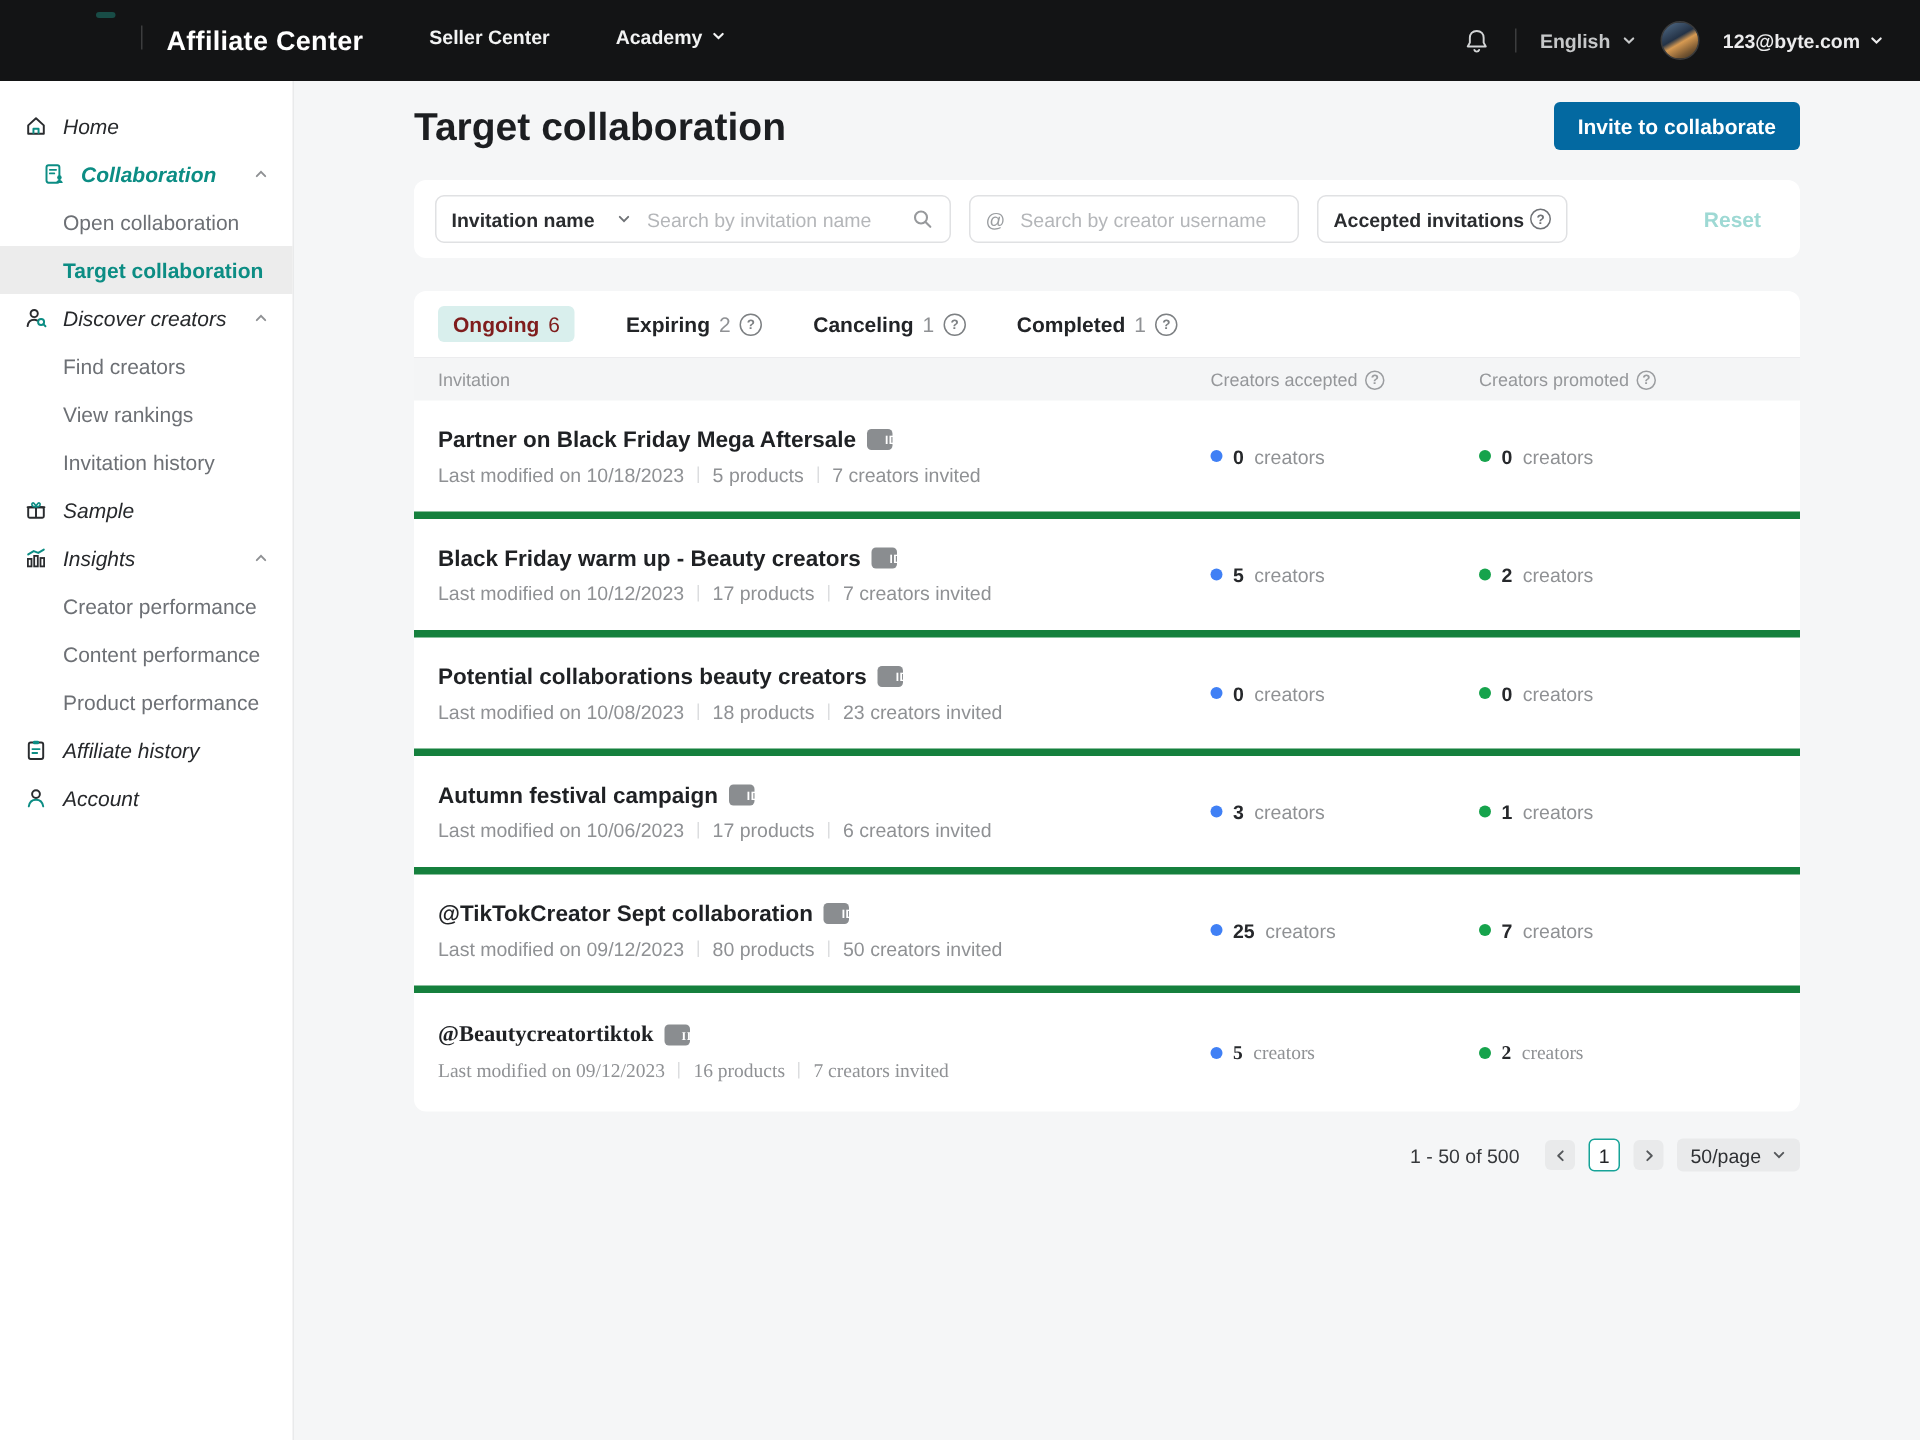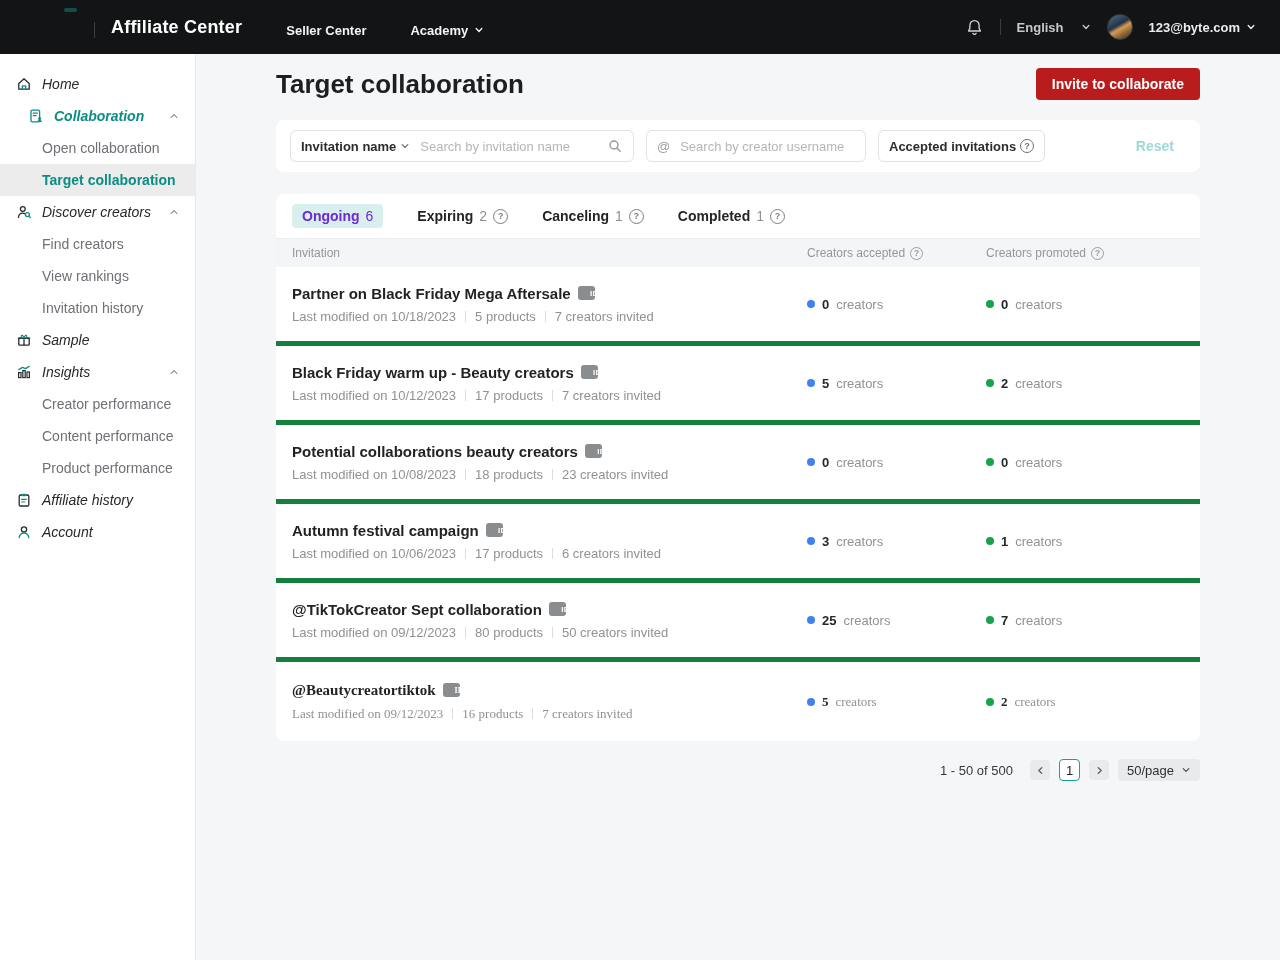--- a/index.html
+++ b/index.html
@@ -9,28 +9,28 @@
     font-family:"Liberation Sans","DejaVu Sans",sans-serif;
     background:#f5f6f7; color:#202226;
   }
   
   .topbar {
     position:relative; height:54px; background:#131415; color:#fff;
     display:flex; align-items:center; padding:0 24px;
   }
   .logo-mark { position:absolute; left:64px; top:8px; width:13px; height:4px;
     background:#1d7268; opacity:.6; border-radius:2px; }
-  .tb-left { display:flex; align-items:flex-end; margin-left:70px; }
+  .tb-left { display:flex; align-items:flex-start; margin-left:70px; }
   .tb-div { width:1px; height:16px; background:#3c3d3e; }
   .brand { font-size:18px; font-weight:700; letter-spacing:.2px; margin-left:16px; }
   .tb-link { font-size:13px; font-weight:600; color:#f2f3f3; margin-left:44px;
     display:flex; align-items:center; gap:6px; cursor:pointer; }
   .tb-right { margin-left:auto; display:flex; align-items:center; gap:16px; }
   .bell { color:#d2d4d5; display:flex; cursor:pointer; }
-  .lang { display:flex; align-items:center; gap:17px; font-size:13px; font-weight:600; color:#c6c8c9; cursor:pointer; }
+  .lang { display:flex; align-items:center; gap:7px; font-size:13px; font-weight:600; color:#c6c8c9; cursor:pointer; }
   .avatar { width:26px; height:26px; border-radius:50%;
     background:linear-gradient(150deg,#55708c 0%,#243347 42%,#d79a52 55%,#7c5a33 78%,#2e2920 100%);
     border:1px solid #3a3b3c; }
   .acct { display:flex; align-items:center; gap:6px; font-size:13px; font-weight:600; color:#ececed; cursor:pointer; }
   .chev { display:inline-flex; color:inherit; }
   
   .layout { display:flex; height:906px; }
   .sidebar { width:196px; background:#fff; border-right:1px solid #e9eaeb; padding-top:14px; flex:none; }
   .side-item { height:32px; display:flex; align-items:center; padding:0 16px;
     font-size:14px; color:#26282b; cursor:pointer; }
@@ -38,51 +38,51 @@
   .side-item .grow { flex:1;font-style:italic; }
   .side-item .updown { color:#8f9194; }
   .side-item.teal { color:#0c8d84; font-weight:600;padding-left:28px; }
   .side-sub { height:32px; display:flex; align-items:center; padding:0 16px 0 42px;
     font-size:14px; color:#6d7075; cursor:pointer; }
   .side-sub.selected { background:#ececec; color:#0c8d84; font-weight:700; }
   
   .content { flex:1; padding:14px 80px 0 80px; }
   .page-head { display:flex; align-items:flex-start; justify-content:space-between; }
   .page-title { font-size:26px; font-weight:700; color:#1c1e21; line-height:32px; margin:0; }
-  .invite-btn { background:#b91c1c; color:#fff; border:none; border-radius:4px;
+  .invite-btn { background:#0369a1; color:#fff; border:none; border-radius:4px;
     height:32px; padding:0 16px; font-size:14px; font-weight:600; cursor:pointer;
     font-family:inherit; }
   
   .filter-card { background:#fff; border-radius:8px; margin-top:20px; height:52px;
     padding:10px 14px; display:flex; align-items:center; gap:12px; }
   .input-box { height:32px; border:1px solid #e0e1e3; border-radius:6px; background:#fff;
     display:flex; align-items:center; padding:0 10px; font-size:13px; }
   .ib-name { width:344px; }
-  .ib-name .flabel { color:#2a2c2f; font-weight:600; white-space:nowrap; display:flex; align-items:center; gap:4px; cursor:pointer; }
+  .ib-name .flabel { color:#2a2c2f; font-weight:600; white-space:nowrap; display:flex; align-items:center; gap:15px; cursor:pointer; }
   .ib-name .flabel .chev { color:#6f7276; }
   .input-box input { border:none; outline:none; flex:1; min-width:0; font-size:13px;
     font-family:inherit; color:#2a2c2f; margin-left:8px; background:transparent; }
   .input-box input::placeholder { color:#b4b6b9; }
   .sicon { color:#97999c; display:flex; margin-left:6px; }
   .ib-creator { width:220px; }
   .at-sign { color:#9a9da0; font-size:13px; }
   .ib-status { width:167px; color:#2a2c2f; font-weight:600; justify-content:space-between; cursor:pointer; }
   .help { width:14px; height:14px; border:1.2px solid currentColor; border-radius:50%;
     font-size:9px; font-weight:700; display:inline-flex; align-items:center; justify-content:center;
     color:#6f7276; flex:none; }
   .reset { margin-left:auto; margin-right:12px; color:#9ed9d4; font-size:14px; font-weight:600; cursor:default; }
   
   .main-card { background:#fff; border-radius:8px; margin-top:22px; overflow:hidden; }
   .tabs { display:flex; align-items:center; gap:34px; padding:10px 16px; border-bottom:1px solid #ececee; }
   .tab { display:flex; align-items:center; gap:6px; font-size:14px; padding:4px 0; cursor:pointer; }
   .tab .lbl { font-weight:700; color:#222427; }
   .tab .cnt { color:#8f9194; }
   .tab .help { width:15px; height:15px; color:#7d8083; }
   .tab.selected { background:#d9efed; border-radius:4px; padding:4px 10px; }
-  .tab.selected .lbl, .tab.selected .cnt { color:#6d28d9; }
+  .tab.selected .lbl, .tab.selected .cnt { color:#7f1d1d; }
   .grid { display:grid; grid-template-columns:515px 179px 1fr; padding:0 16px; align-items:center;text-align:right; }
   .thead { height:28px; background:#f4f5f6; font-size:12px; color:#95979a; }
   .th { display:flex; align-items:center; gap:5px; }
   .thead .help { width:13px; height:13px; color:#9b9da0; border-width:1px; }
   .trow { height:79px; border-bottom:5px solid #15803d; }
   .trow:last-child { border-bottom:none;font-family:Liberation Serif, serif; }
   .row-title { font-size:15px; font-weight:700; color:#1f2124; display:flex; align-items:center; cursor:pointer; }
   .id-badge { width:17px; height:14px; background:#8a8d90; color:#fff; border-radius:3px;
     font-size:8px; font-weight:700; display:inline-flex; align-items:center; justify-content:center;
     margin-left:7px; letter-spacing:.3px;padding-left:16px; }

